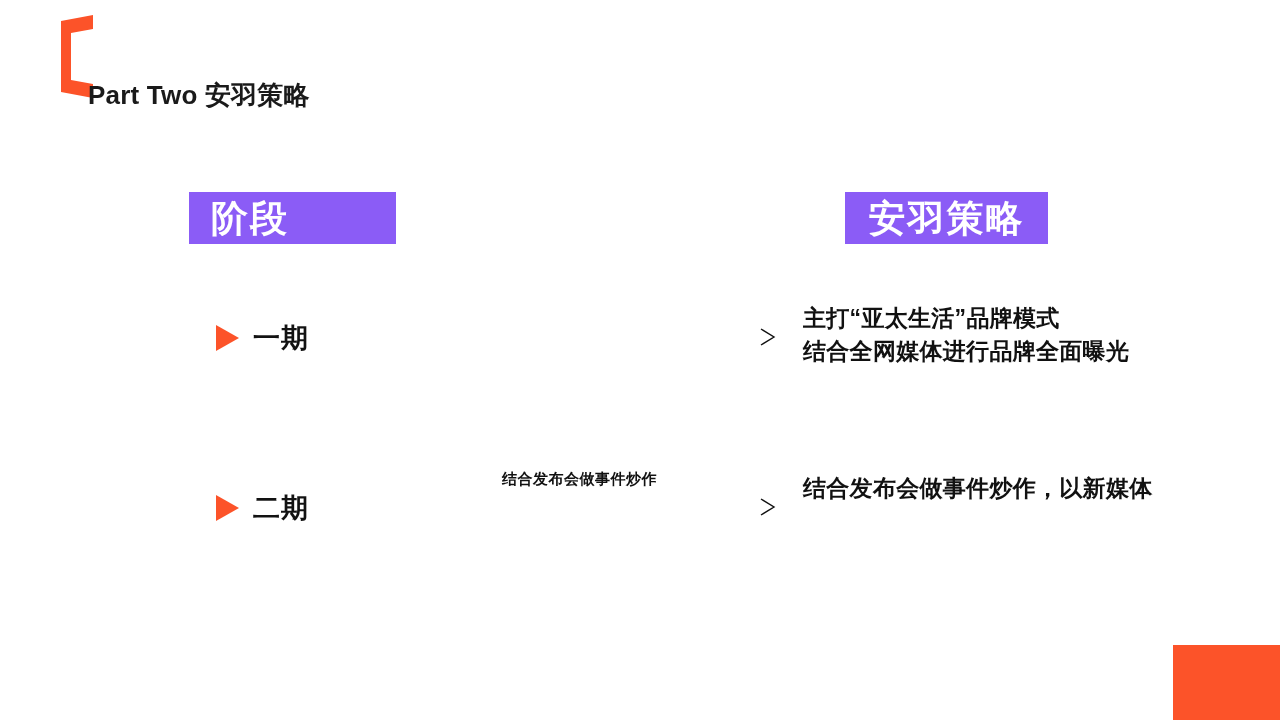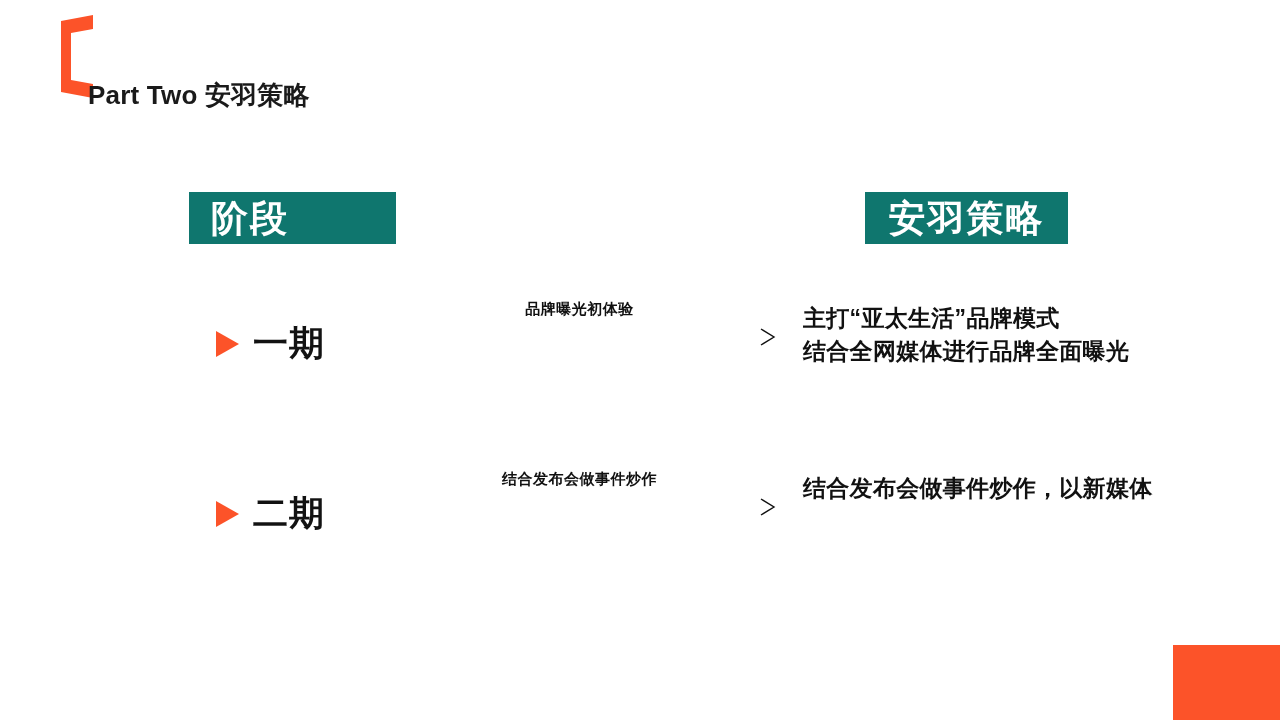--- a/index.html
+++ b/index.html
@@ -47,21 +47,21 @@
     font-weight: 700;
     color: #1a1a1a;
     letter-spacing: 0.2px;
     white-space: nowrap;
     margin-top: 28px;
   }
 
   
   .badge {
     position: absolute;
-    background: #0f766e;
+    background: #8b5cf6;
     display: flex;
     align-items: center;
     justify-content: center;
   }
   .badge-label {
     color: #ffffff;
     font-weight: 700;
     font-size: 37px;
     letter-spacing: 2px;
     line-height: 1;
@@ -73,21 +73,20 @@
     height: 52px;
     justify-content: flex-start;
     padding-left: 22px;
     box-sizing: border-box;
   }
   .badge-strategy {
     left: 845px;
     top: 192px;
     width: 203px;
     height: 52px;
-    margin-left: 20px;
   }
 
   
   .row {
     position: absolute;
     left: 0;
     width: 1280px;
     height: 110px;
   }
   .row-1 { top: 296px; }
@@ -104,21 +103,21 @@
   }
   .tri-bullet {
     width: 0;
     height: 0;
     border-top: 13px solid transparent;
     border-bottom: 13px solid transparent;
     border-left: 23px solid #FC5329;
     flex: none;
   }
   .phase-label {
-    font-size: 35px;
+    font-size: 27px;
     font-weight: 700;
     color: #121212;
     letter-spacing: 1px;
     white-space: nowrap;
   }
 
   
   .arrow-group {
     position: absolute;
     left: 382px;
@@ -196,21 +195,20 @@
   </div>
 
   <div class="row row-1">
 
     <div class="stage-cell">
       <span class="tri-bullet"></span>
       <span class="phase-label">一期</span>
     </div>
 
     <div class="arrow-group">
-      <span class="arrow-caption">品牌曝光初体验</span>
       <svg class="arrow-svg" viewBox="0 0 395 22">
         <defs>
           <linearGradient id="arrGrad1" x1="0" y1="0" x2="1" y2="0">
             <stop offset="0%" stop-color="#b9b9b9"></stop>
             <stop offset="55%" stop-color="#6b6b6b"></stop>
             <stop offset="100%" stop-color="#111111"></stop>
           </linearGradient>
         </defs>
         <line x1="0" y1="11" x2="388" y2="11" stroke="url(#arrGrad1)" stroke-width="1.4"></line>
         <polyline points="379,3 392,11 379,19" fill="none" stroke="#111111" stroke-width="1.4"></polyline>

